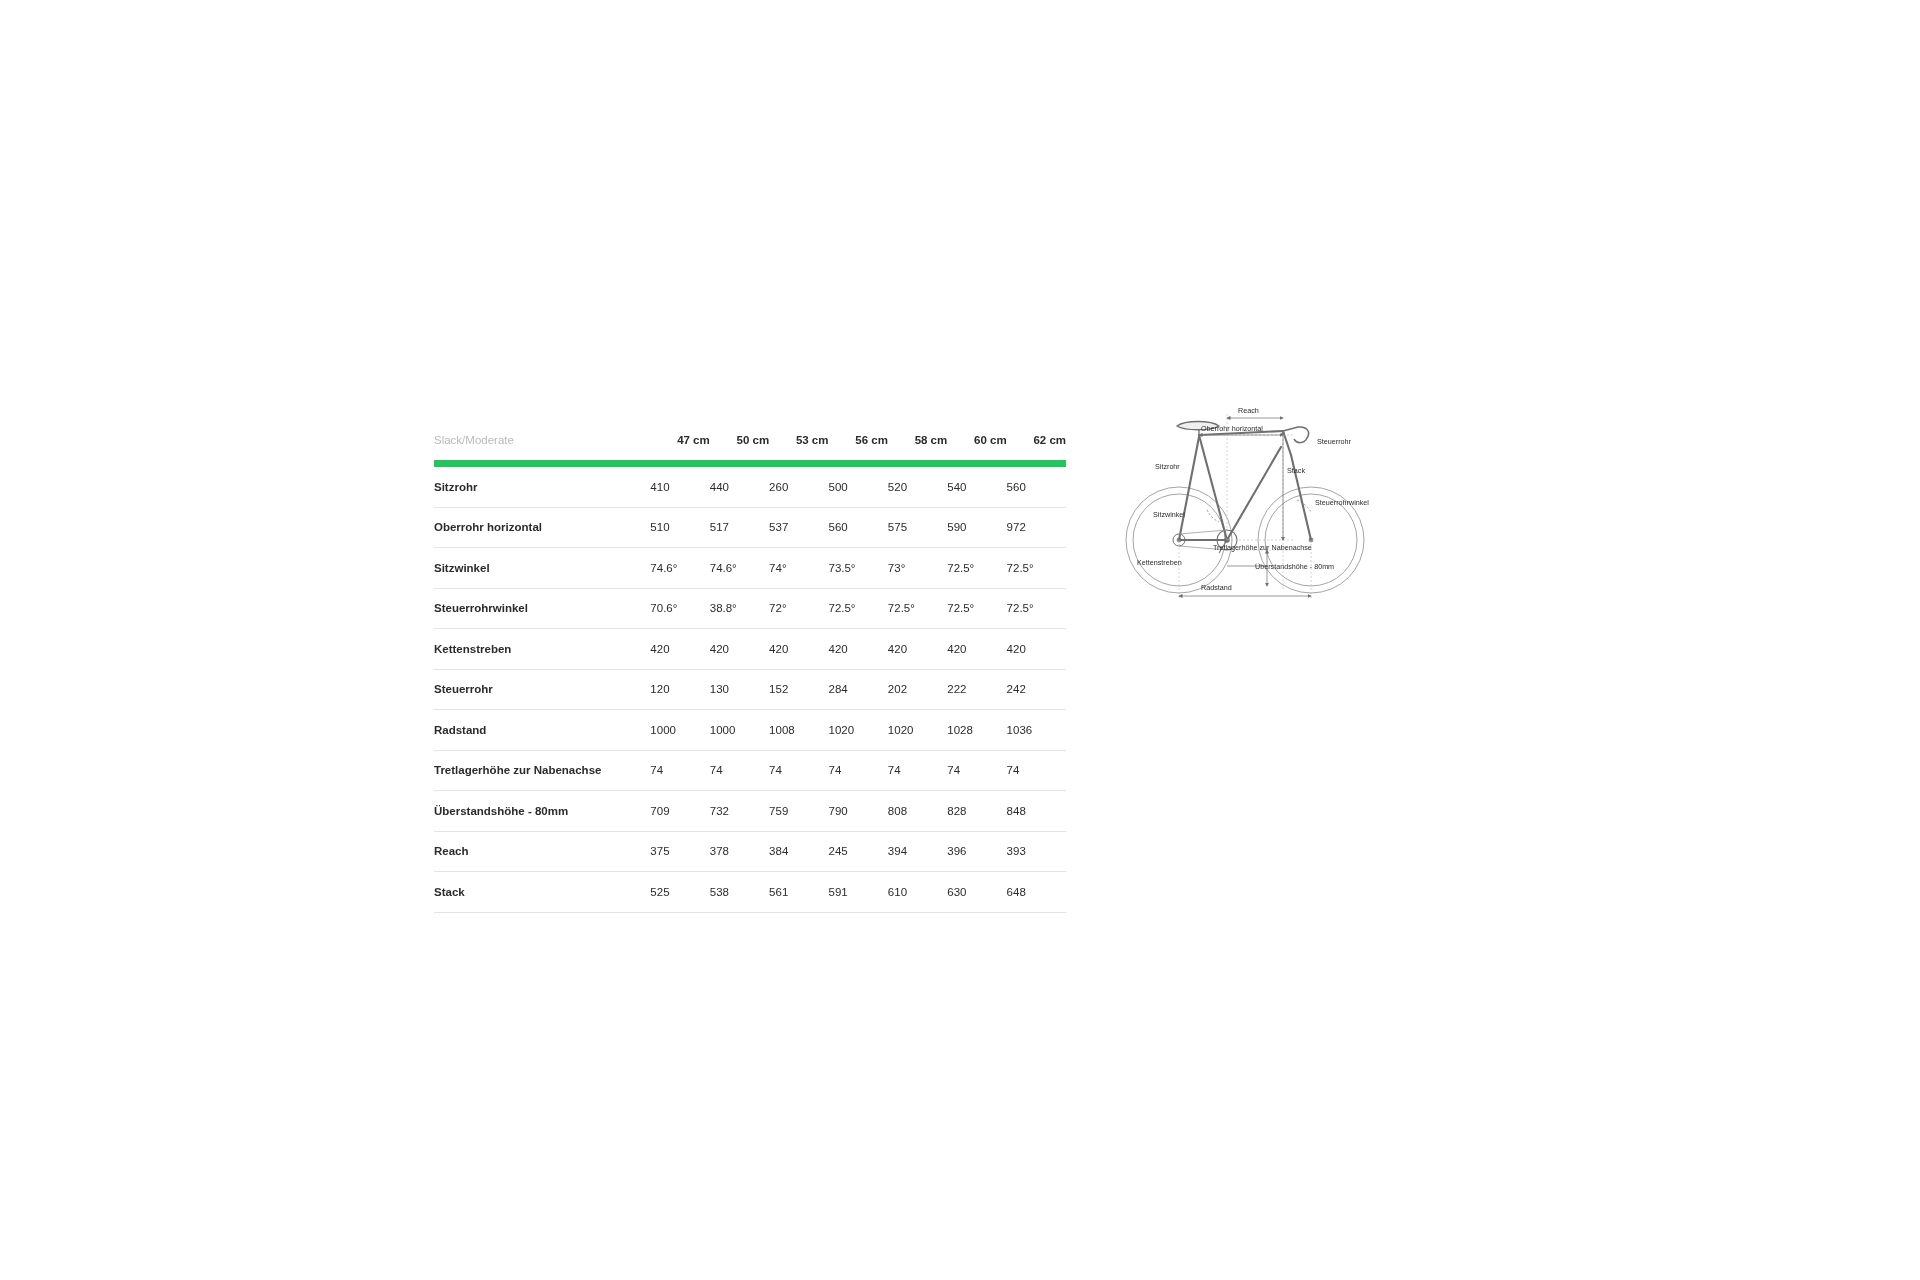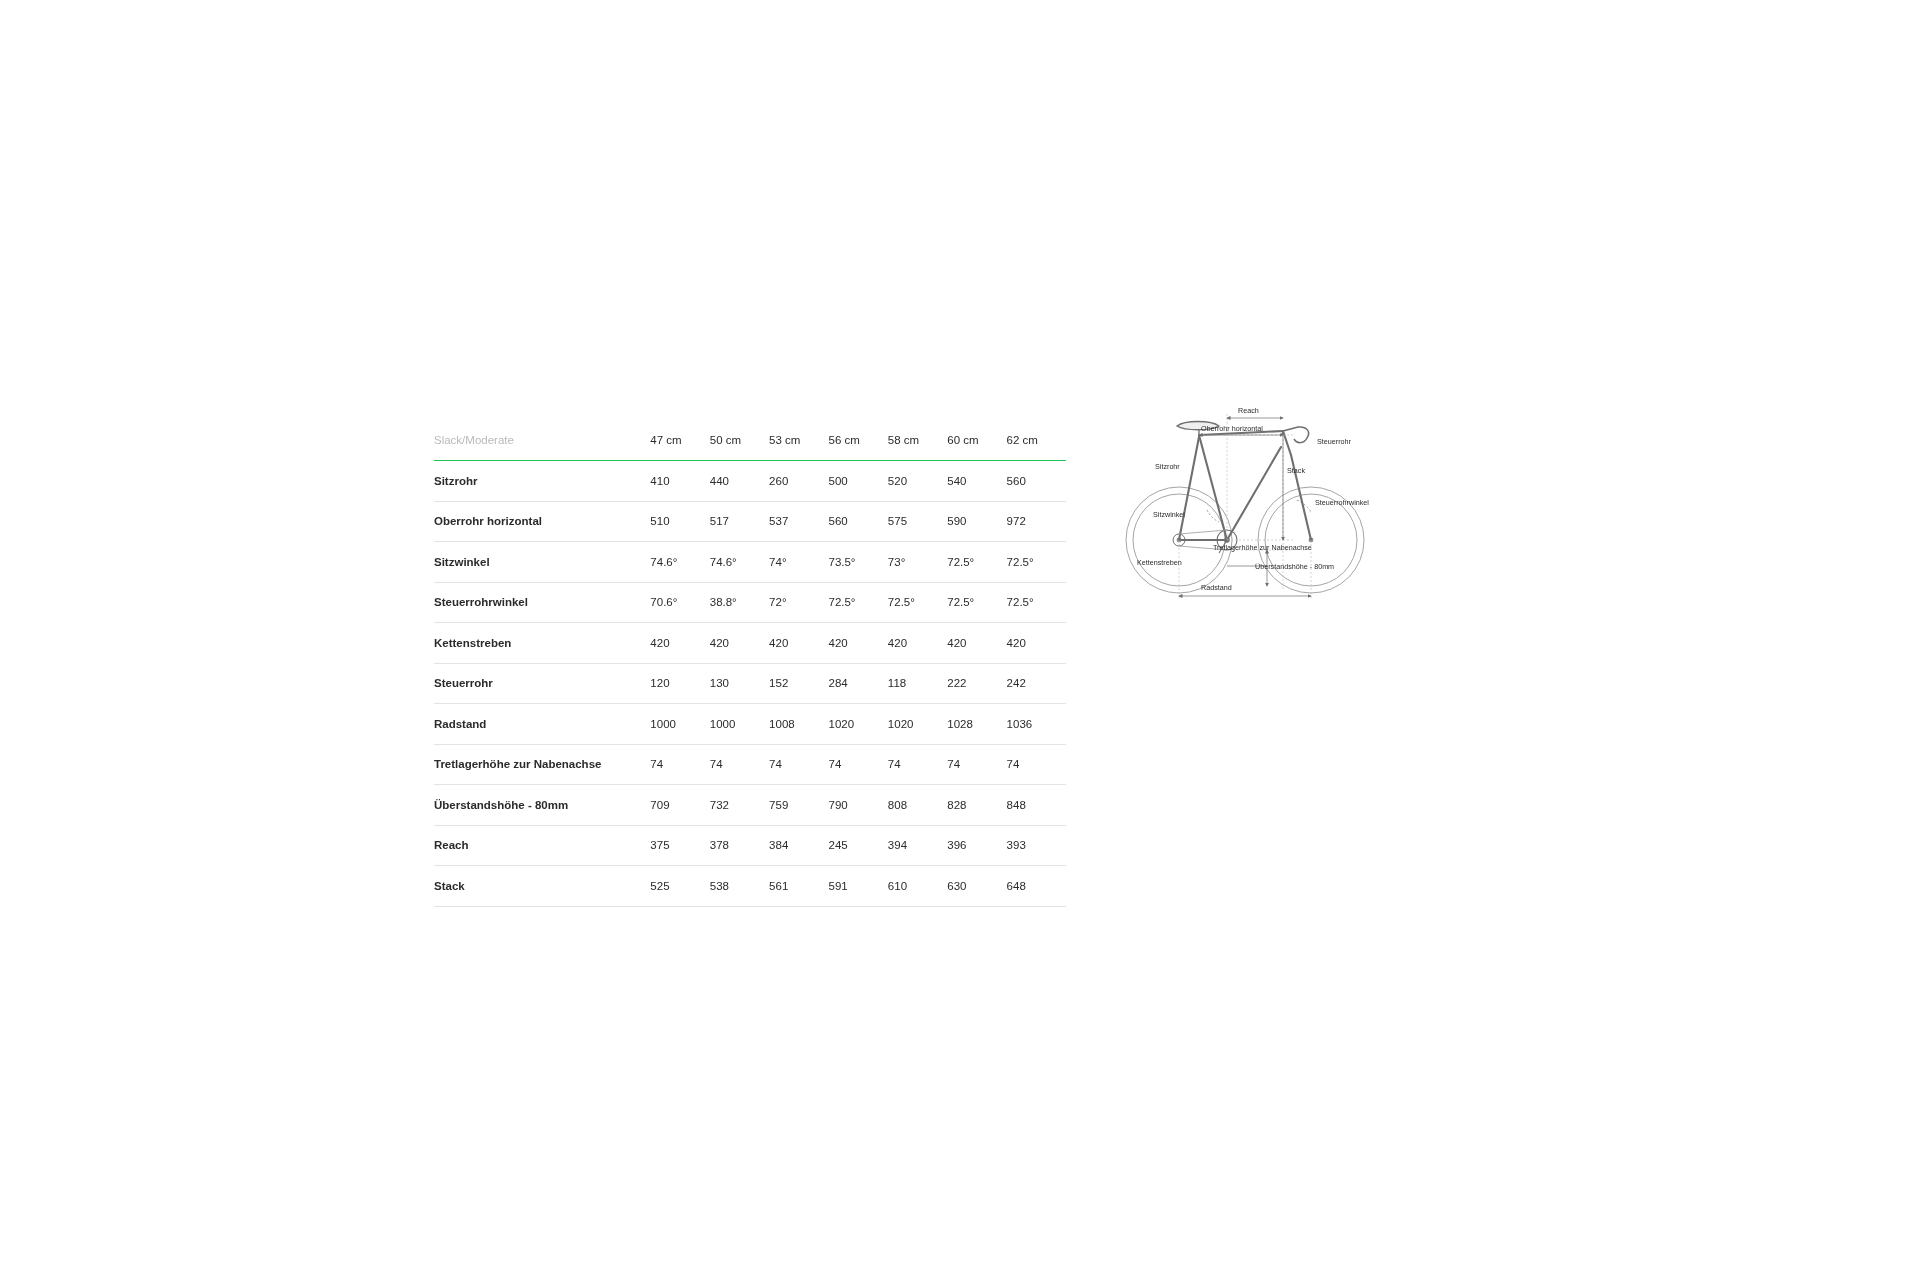--- a/index.html
+++ b/index.html
@@ -33,26 +33,27 @@
   #geo-table th, #geo-table td {
     text-align: left;
     padding: 0;
     vertical-align: middle;
   }
   #geo-table thead th {
     font-weight: normal;
     color: #b9b9b9;
     font-size: 11.5px;
     height: 40px;
-    border-bottom: 1px solid #22c55e;
+    border-bottom: 7px solid #22c55e;
     margin-left: 10px;
   }
   #geo-table thead th.size-col {
     color: #2b2b2b;
-    font-weight: normal;
+    font-weight: bold;
+    text-align: right;
   }
   #geo-table tbody tr {
     border-bottom: 1px solid #e3e3e3;
   }
   #geo-table tbody td {
     height: 39.5px;
     color: #2b2b2b;
   }
   #geo-table tbody td.rowlabel {
     font-weight: bold;
@@ -148,21 +149,21 @@
         <td class="val">420</td>
         <td class="val">420</td>
         <td class="val">420</td>
       </tr>
       <tr>
         <td class="rowlabel">Steuerrohr</td>
         <td class="val">120</td>
         <td class="val">130</td>
         <td class="val">152</td>
         <td class="val">284</td>
-        <td class="val">118</td>
+        <td class="val">202</td>
         <td class="val">222</td>
         <td class="val">242</td>
       </tr>
       <tr>
         <td class="rowlabel">Radstand</td>
         <td class="val">1000</td>
         <td class="val">1000</td>
         <td class="val">1008</td>
         <td class="val">1020</td>
         <td class="val">1020</td>

